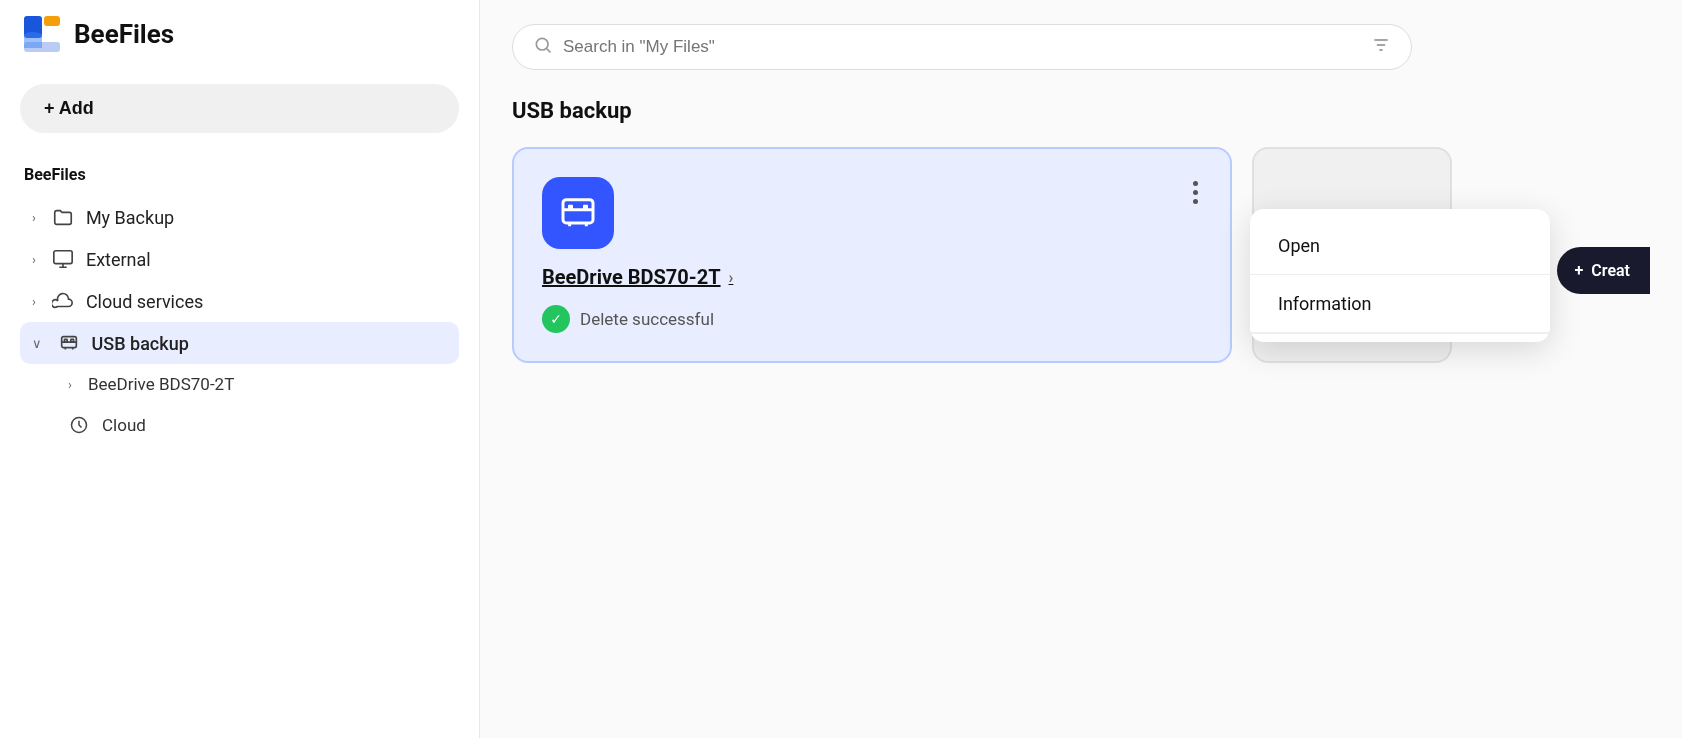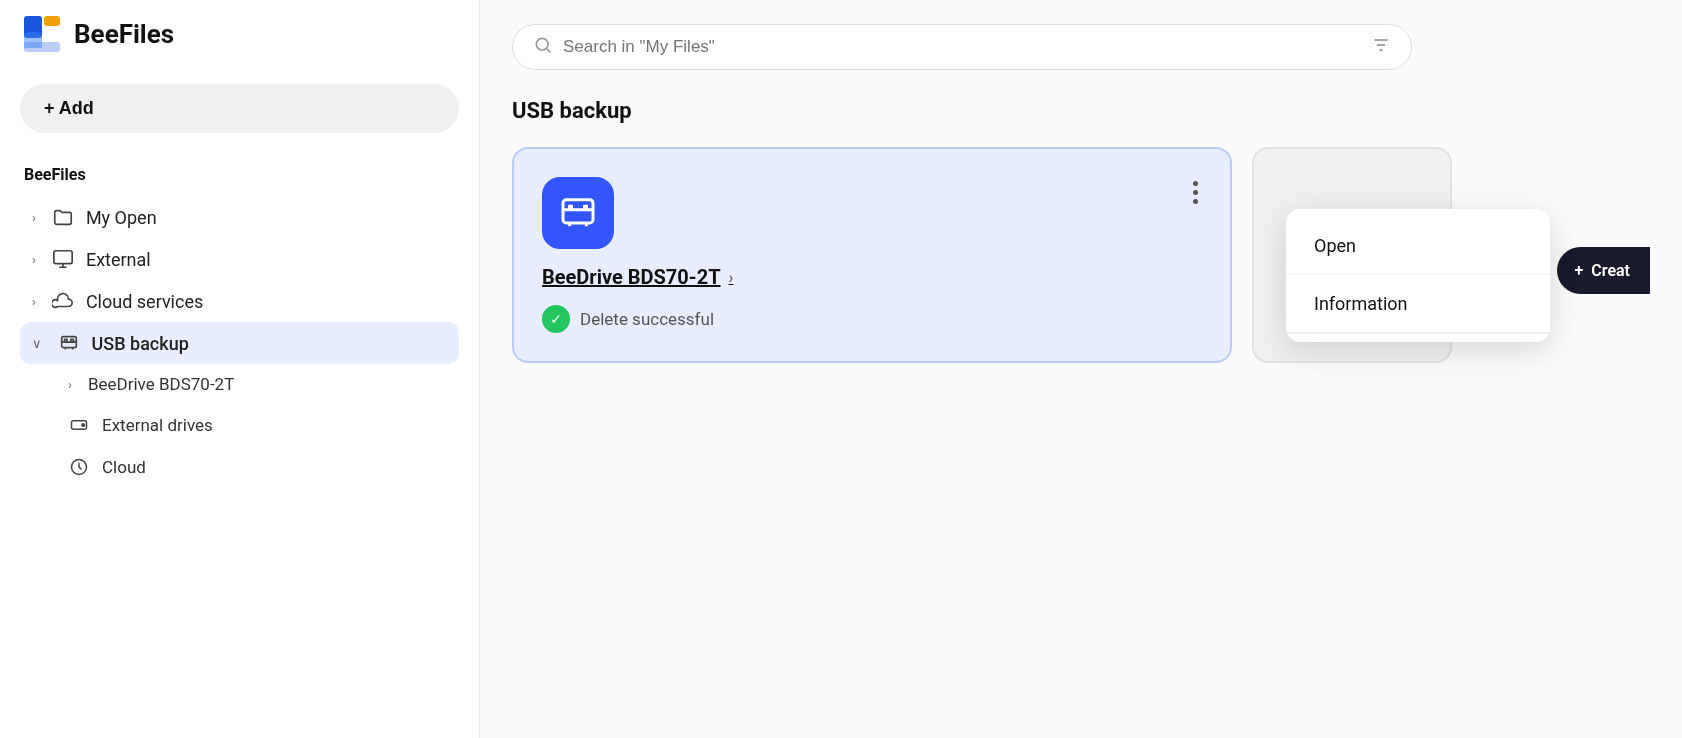--- a/index.html
+++ b/index.html
@@ -267,21 +267,21 @@
       cursor: pointer;
       overflow: hidden;
       position: relative;
     }
 
     
     .context-menu {
       position: absolute;
       top: 60px;
       right: -320px;
-      width: 264px;
+      width: 300px;
       background: #ffffff;
       border-radius: 14px;
       box-shadow: 0 8px 32px rgba(0,0,0,0.14);
       z-index: 100;
       padding: 8px 0;
     }
 
     .menu-item {
       padding: 18px 28px;
       font-size: 18px;
@@ -314,21 +314,21 @@
 
   <div class="category-label">BeeFiles</div>
 
   <div class="nav-item">
     <span class="nav-chevron">›</span>
     <span class="nav-icon">
       <svg width="22" height="22" viewBox="0 0 24 24" fill="none" stroke="currentColor" stroke-width="1.8">
         <path d="M3 7a2 2 0 012-2h4l2 2h8a2 2 0 012 2v9a2 2 0 01-2 2H5a2 2 0 01-2-2z"></path>
       </svg>
     </span>
-    <span>My Open</span>
+    <span>My Backup</span>
   </div>
 
   <div class="nav-item">
     <span class="nav-chevron">›</span>
     <span class="nav-icon">
       <svg width="22" height="22" viewBox="0 0 24 24" fill="none" stroke="currentColor" stroke-width="1.8">
         <rect x="2" y="3" width="20" height="14" rx="2"></rect>
         <path d="M8 21h8M12 17v4"></path>
       </svg>
     </span>
@@ -356,29 +356,20 @@
       </svg>
     </span>
     <span>USB backup</span>
   </div>
 
   <div class="nav-sub-item">
     <span class="nav-chevron">›</span>
     <span>BeeDrive BDS70-2T</span>
   </div>
 
-  <div class="nav-sub-item">
-    <span class="nav-icon">
-      <svg width="20" height="20" viewBox="0 0 24 24" fill="none" stroke="currentColor" stroke-width="1.8">
-        <rect x="3" y="7" width="18" height="10" rx="2"></rect>
-        <circle cx="17" cy="12" r="1.5" fill="currentColor"></circle>
-      </svg>
-    </span>
-    <span>External drives</span>
-  </div>
 
   <div class="nav-sub-item">
     <span class="nav-icon">
       <svg width="20" height="20" viewBox="0 0 24 24" fill="none" stroke="currentColor" stroke-width="1.8">
         <circle cx="12" cy="12" r="9"></circle>
         <path d="M12 7v5l3 3"></path>
       </svg>
     </span>
     <span>Cloud</span>
   </div>

